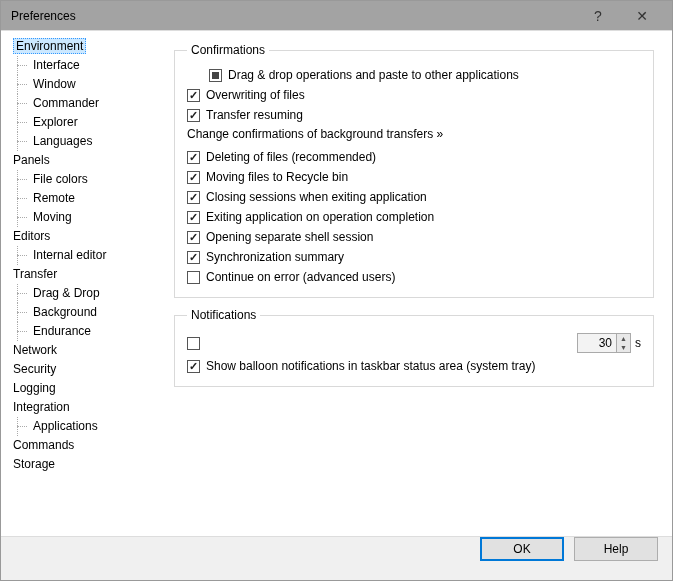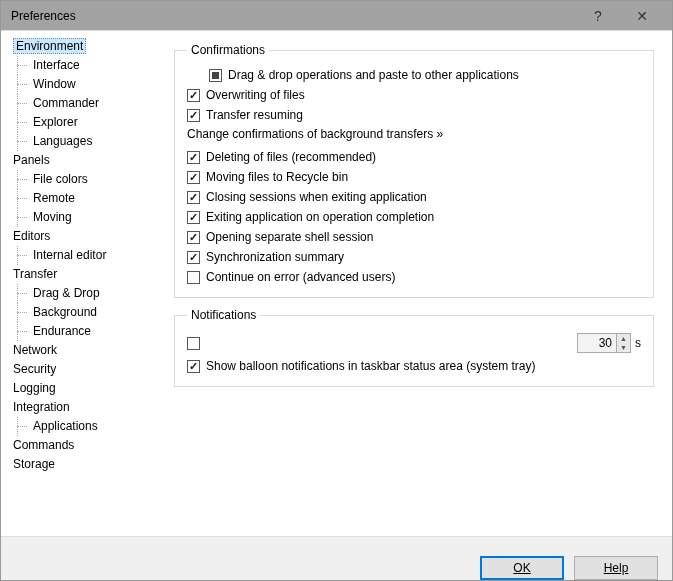--- a/index.html
+++ b/index.html
@@ -112,25 +112,24 @@
   }
   .spinner .btns div {
     flex: 1; font-size: 7px; display: flex; align-items: center; justify-content: center;
     color: #555; background:#e8e8e8;
   }
   .button-bar {
     height: 44px;
     border-top: 1px solid #ddd;
     display: flex;
     justify-content: flex-end;
-    align-items: flex-end;
+    align-items: flex-start;
     gap: 10px;
     padding: 0 14px;
     background: #f0f0f0;
-    text-decoration: underline;
   }
   .btn {
     min-width: 84px; height: 24px;
     border: 1px solid #adadad;
     background: #e1e1e1;
     display: flex; align-items: center; justify-content: center;
     font-size: 12px;
   }
   .btn.default { border: 1px solid #0078d7; box-shadow: 0 0 0 1px #0078d7 inset; }
 </style>

